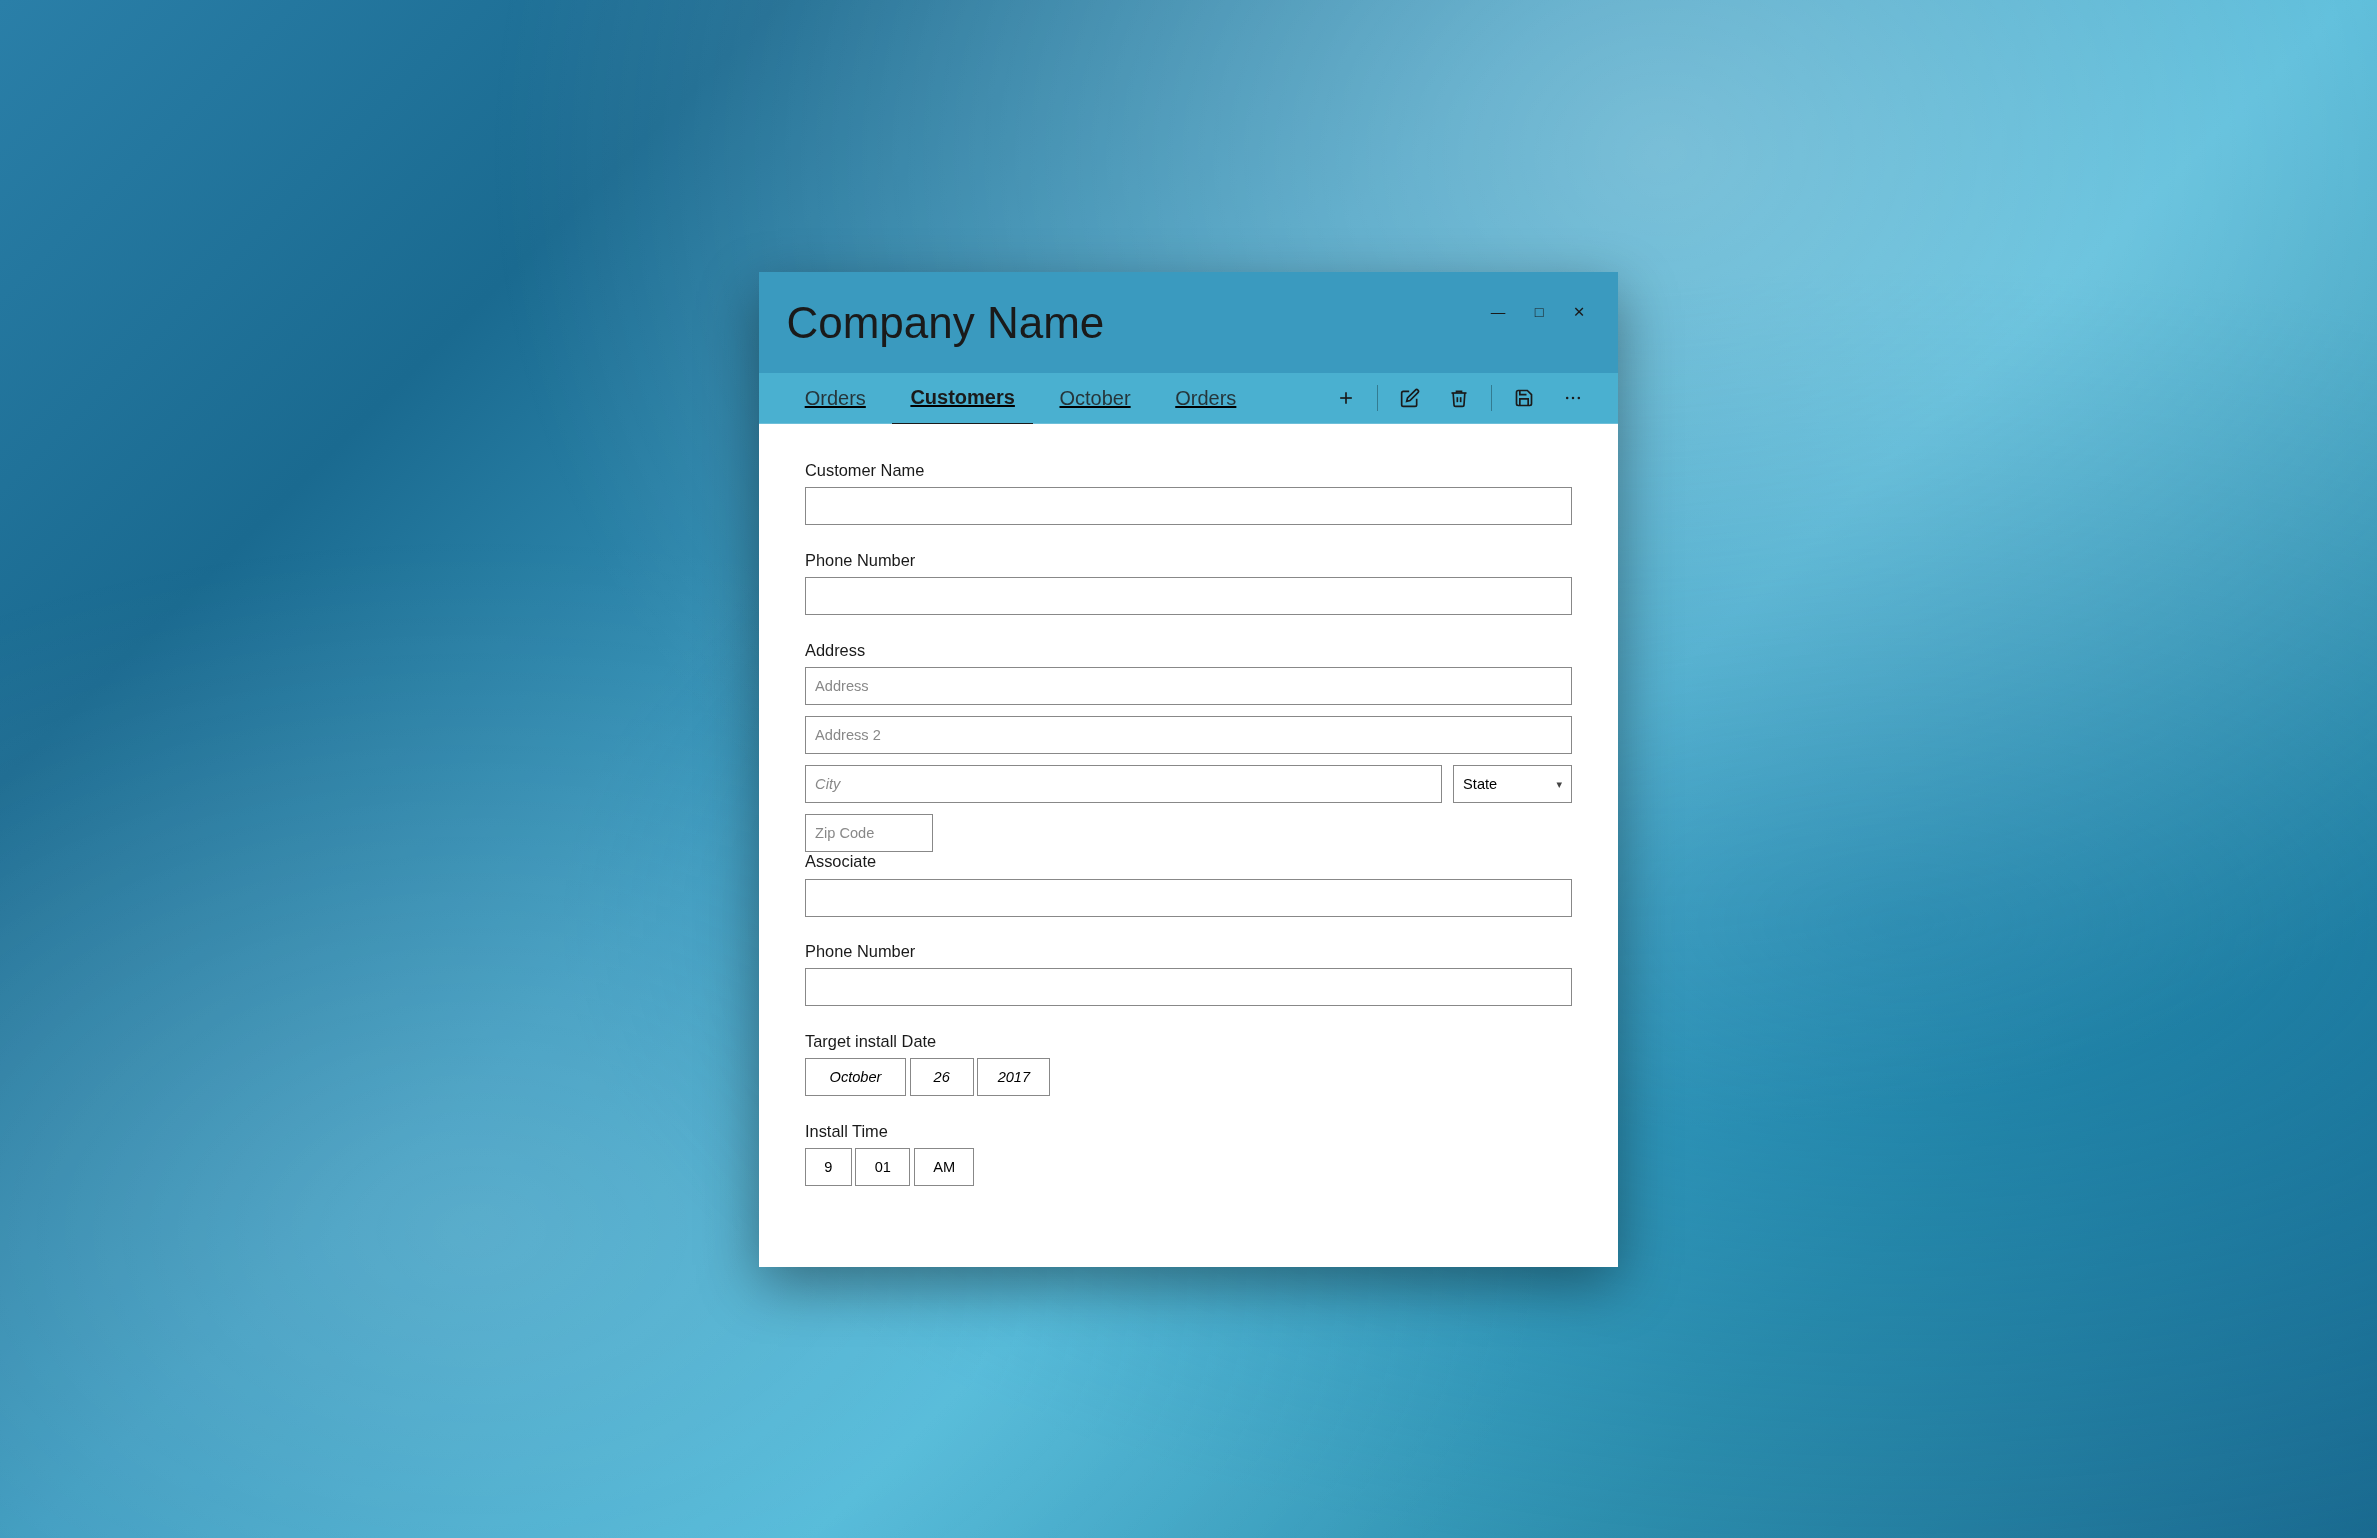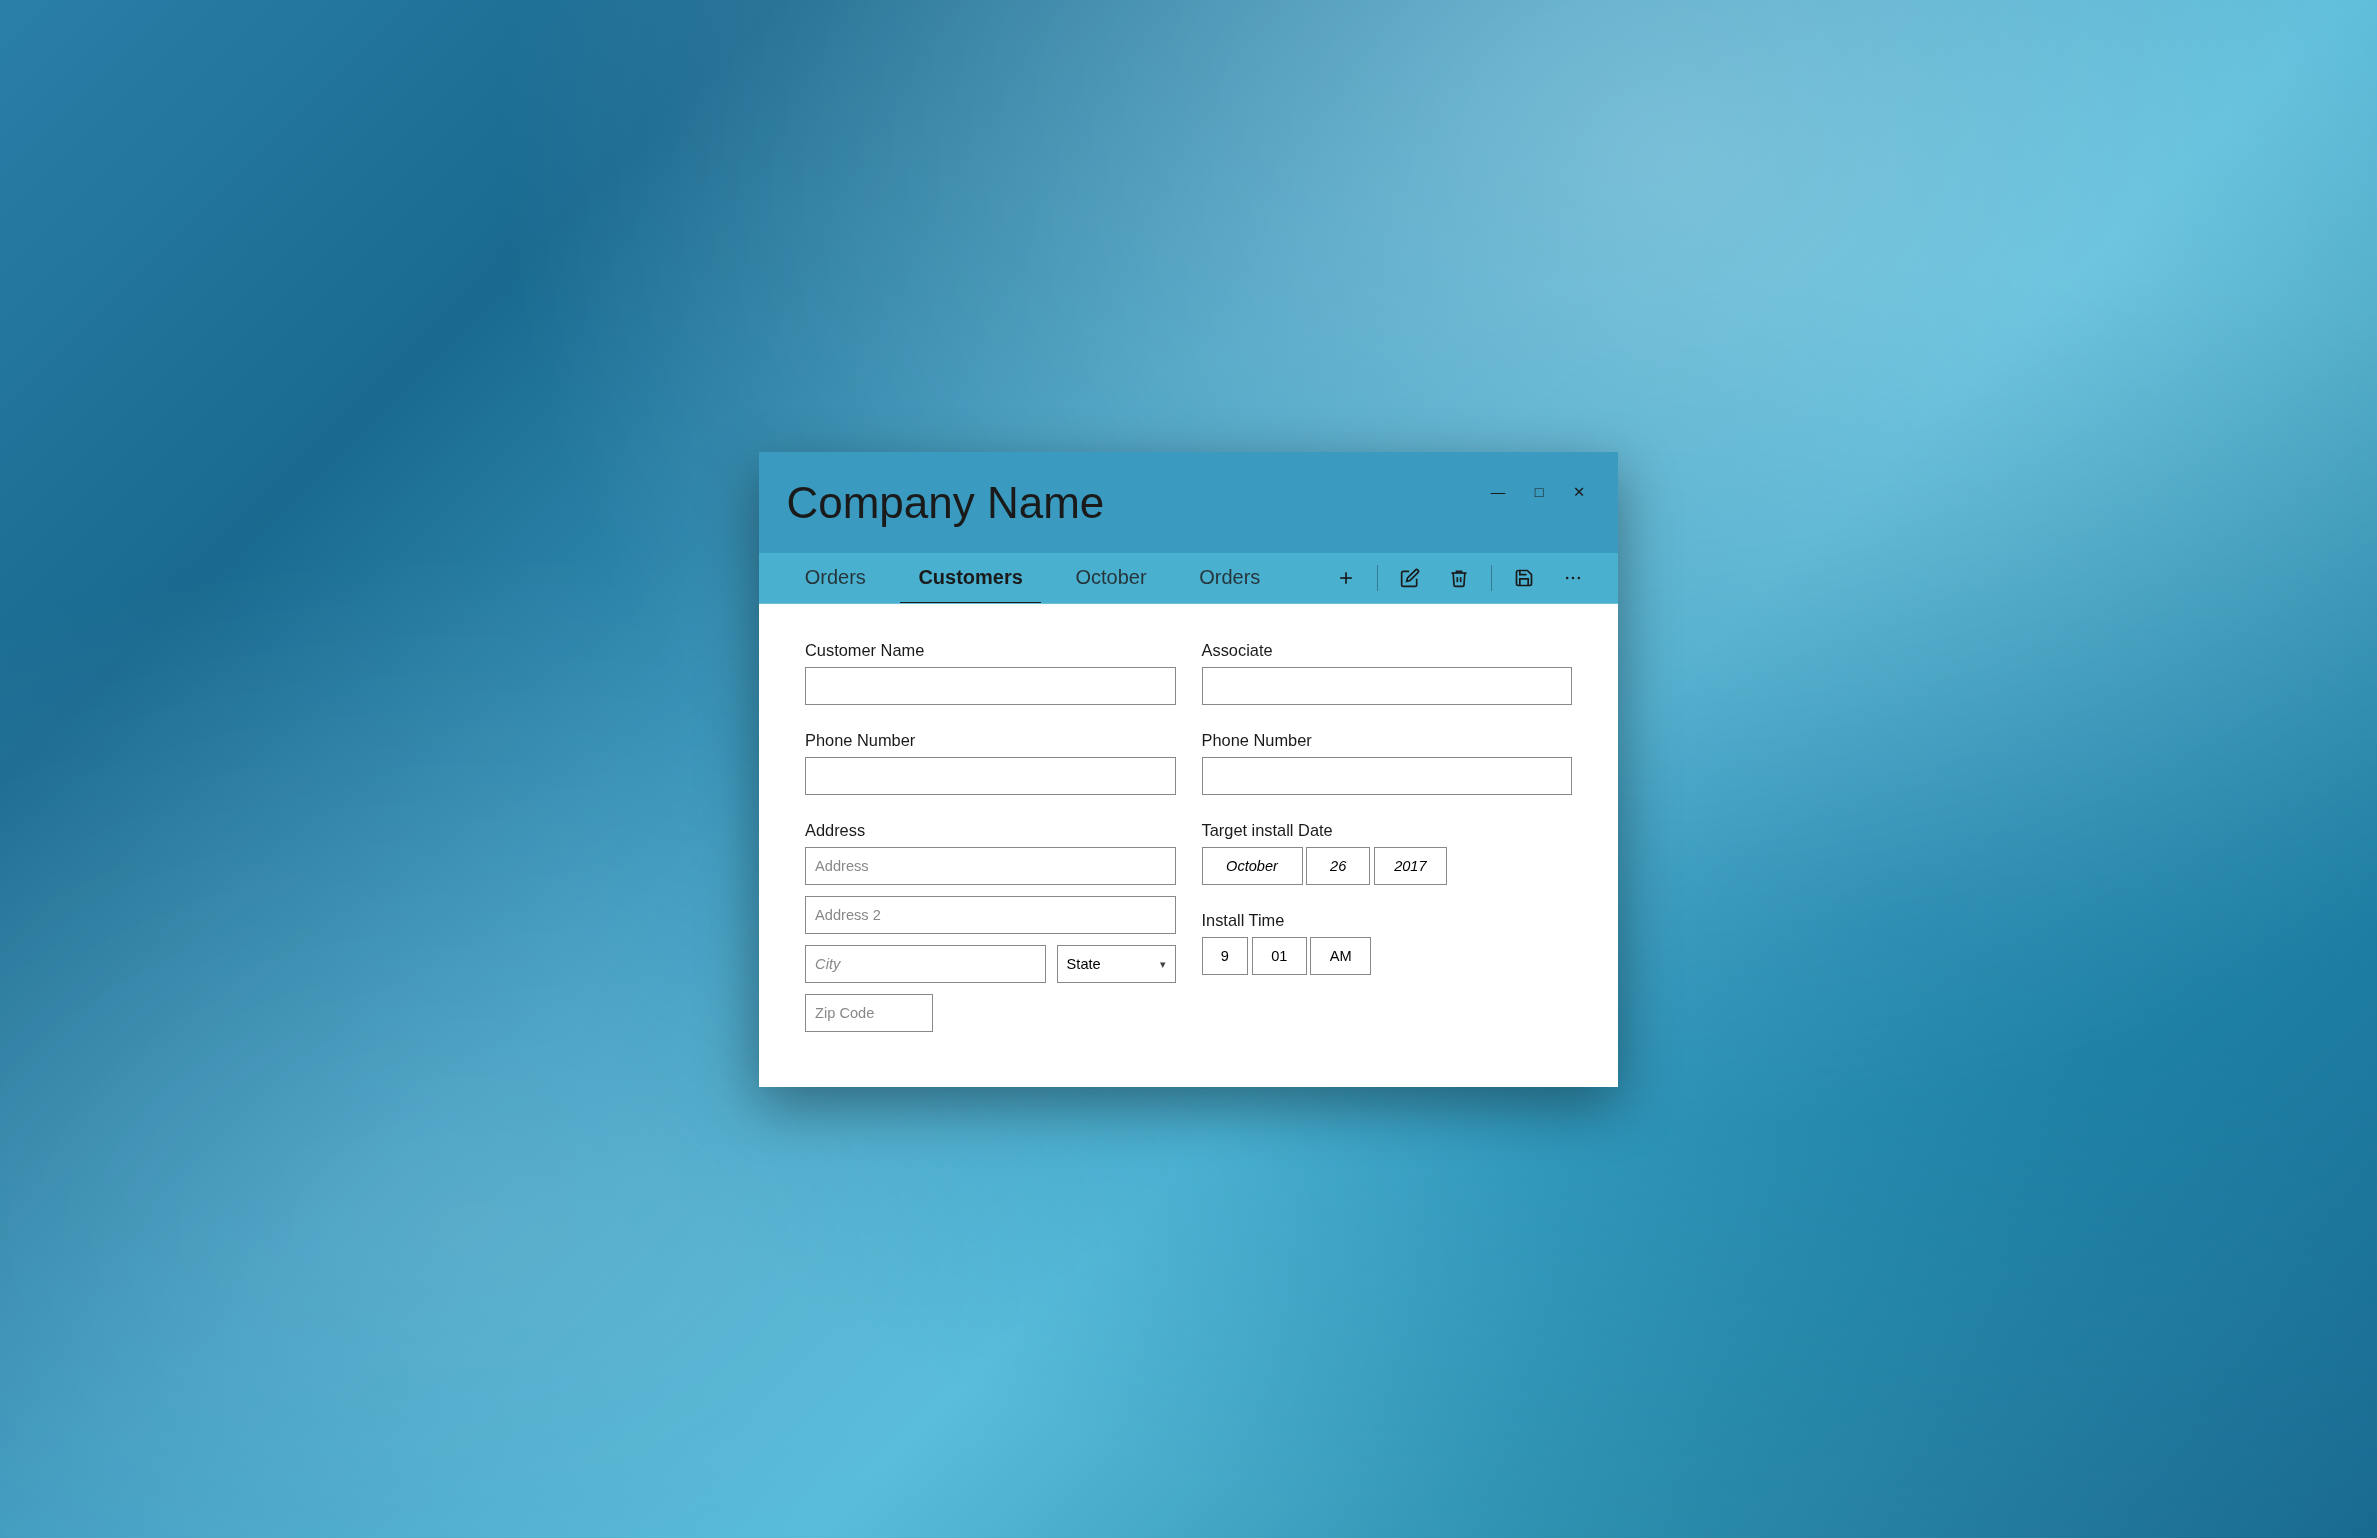--- a/index.html
+++ b/index.html
@@ -74,22 +74,23 @@
       padding: 0 27.4px;
       display: flex;
       align-items: center;
       height: 51px;
       border-bottom: 0.9px solid rgba(255,255,255,0.2);
     }
 
     .nav-tabs {
       display: flex;
       align-items: center;
-      gap: 16px;
+      gap: 8px;
       flex: 1;
+      text-decoration: underline;
     }
 
     .nav-tab {
       padding: 14.6px 18.3px;
       font-size: 20px;
       color: rgba(30,30,30,0.85);
       cursor: pointer;
       border: none;
       background: none;
       font-family: 'Segoe UI', Arial, sans-serif;
@@ -130,21 +131,21 @@
       justify-content: center;
     }
 
     .content {
       background: #ffffff;
       padding: 37px 46px 55px 46px;
     }
 
     .form-grid {
       display: grid;
-      grid-template-columns: 1fr 1fr;
+      grid-template-columns: 1fr;
       gap: 0 26px;
     }
 
     .form-group {
       margin-bottom: 25.6px;
     }
 
     .form-label {
       font-size: 16.4px;
       color: #1a1a1a;

